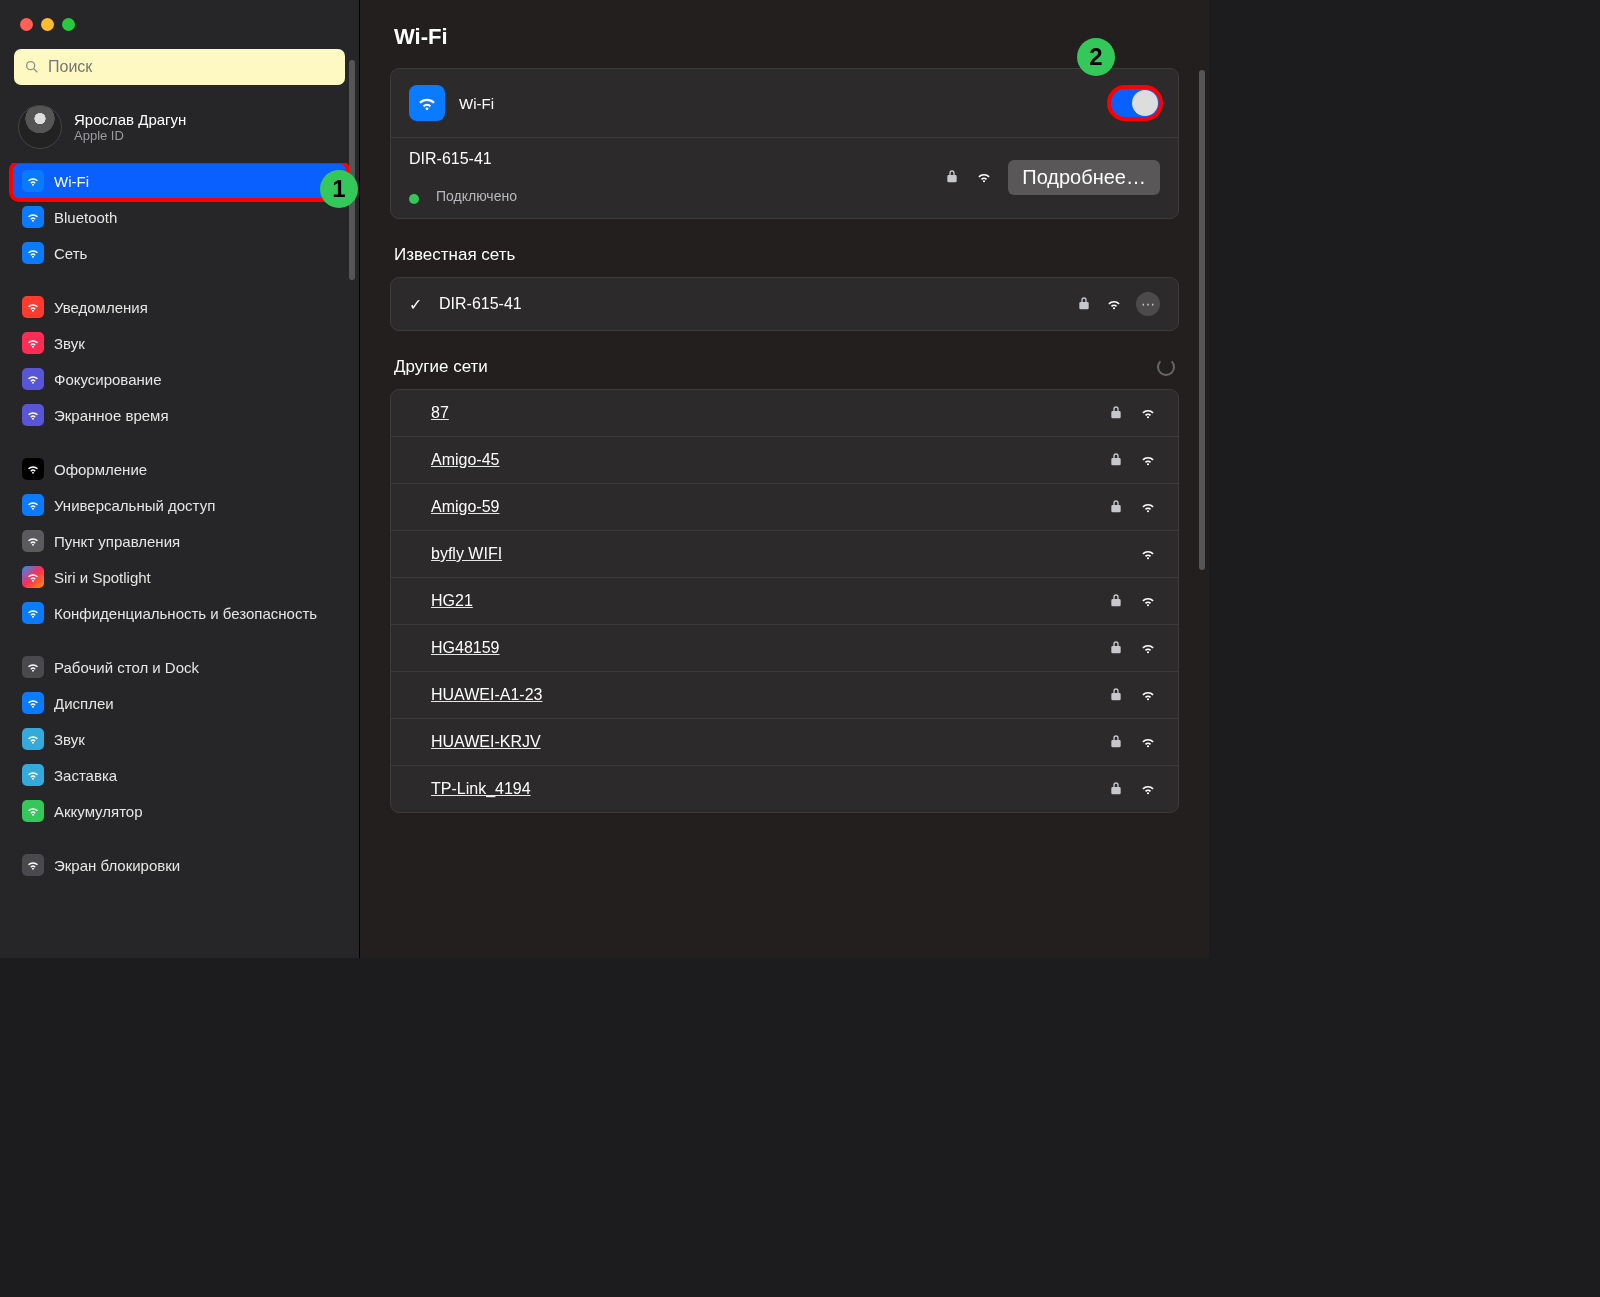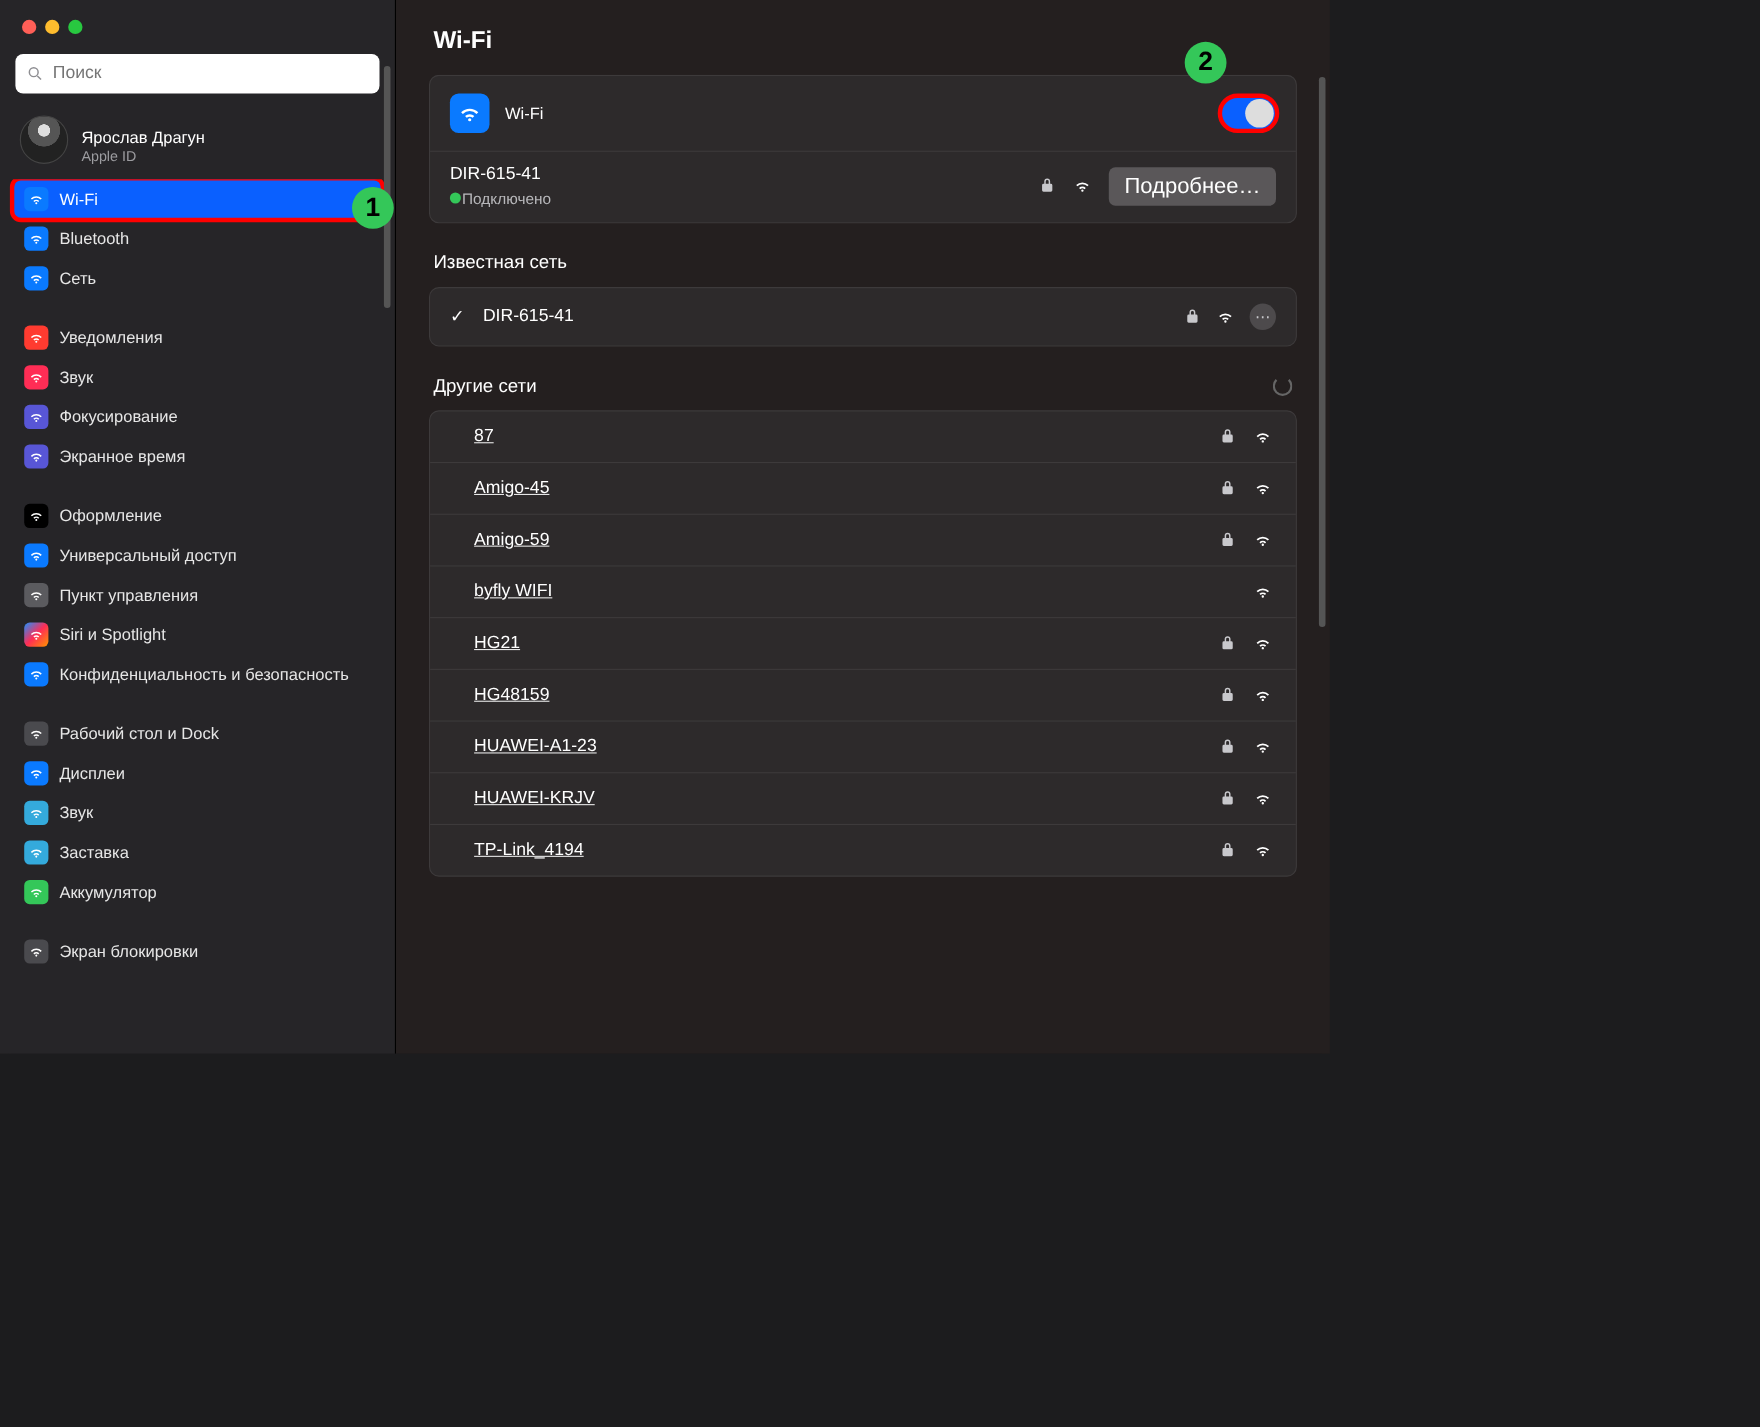--- a/index.html
+++ b/index.html
@@ -6,25 +6,25 @@
 body { background: #1c1c1e; color: #e6e6e6; width: 1209px; height: 958px; overflow: hidden; }
 .window { display: flex; height: 100%; background: #1c1c1e; border-radius: 12px; }
 
 
 .sidebar { width: 360px; background: #262528; display: flex; flex-direction: column; border-right: 1px solid #000; position: relative; }
 .traffic { display: flex; gap: 8px; padding: 18px 0 14px 20px; }
 .tl { width: 13px; height: 13px; border-radius: 50%; }
 .tl.red { background: #ff5f57; }
 .tl.yellow { background: #febc2e; }
 .tl.green { background: #28c840; }
-.search { margin: 4px 14px 14px 14px; background: #ffffff; border-radius: 7px; height: 36px; display: flex; align-items: center; padding: 0 10px; color: #8e8e92; }
+.search { margin: 4px 14px 14px 14px; background: #fef9c3; border-radius: 7px; height: 36px; display: flex; align-items: center; padding: 0 10px; color: #8e8e92; }
 .search svg { width: 16px; height: 16px; margin-right: 8px; }
 .search input { background: transparent; border: none; outline: none; color: #8e8e92; font-size: 16px; flex: 1; }
 
-.user { display: flex; align-items: flex-end; padding: 6px 18px 14px 18px; gap: 12px; }
+.user { display: flex; align-items: center; padding: 6px 18px 14px 18px; gap: 12px; }
 .avatar { width: 44px; height: 44px; border-radius: 50%; background: radial-gradient(circle at 50% 30%, #ddd 0 15%, #555 16% 40%, #222 41% 100%); border: 1px solid #444; }
 .user-name { font-size: 15px; color: #fff; }
 .user-sub { font-size: 13px; color: #9c9ca0; }
 
 .side-scroll { overflow-y: auto; flex: 1; padding: 0 12px 12px 12px; }
 .side-scroll::-webkit-scrollbar { width: 6px; }
 .side-scroll::-webkit-scrollbar-thumb { background: #555; border-radius: 3px; }
 
 .sidebar-item { display: flex; align-items: center; gap: 10px; padding: 7px 10px; border-radius: 7px; color: #e6e6e6; font-size: 15px; cursor: default; }
 .sidebar-item.selected { background: #0a60ff; color: #fff; }
@@ -67,21 +67,21 @@
 .wifi-header { display: flex; align-items: center; padding: 16px 18px; gap: 14px; }
 .wifi-big-icon { width: 36px; height: 36px; background: #0a7aff; border-radius: 8px; display: flex; align-items: center; justify-content: center; }
 .wifi-big-icon svg { width: 22px; height: 22px; }
 .wifi-title { font-size: 15px; color: #fff; flex: 1; }
 .toggle { width: 50px; height: 30px; border-radius: 15px; background: #0a60ff; position: relative; }
 .toggle::after { content: ""; position: absolute; right: 2px; top: 2px; width: 26px; height: 26px; background: #ddd; border-radius: 50%; }
 
 .net-row { border-top: 1px solid #3d3a3b; padding: 12px 18px 14px 18px; display: flex; align-items: center; }
 .net-left { flex: 1; }
 .net-name { font-size: 16px; color: #fff; }
-.net-status { display: flex; align-items: center; gap: 1px; margin-top: 4px; font-size: 14px; color: #b8b8bb; }
+.net-status { display: flex; align-items: flex-end; gap: 17px; margin-top: 20px; font-size: 14px; color: #b8b8bb; }
 .dot-green { width: 10px; height: 10px; border-radius: 50%; background: #34c759; }
 .row-icons { display: flex; align-items: center; gap: 16px; }
 .btn { background: #5a5759; color: #fff; border: none; border-radius: 6px; padding: 6px 14px; font-size: 20px; }
 .ic-small { width: 16px; height: 16px; color: #c8c8cc; }
 
 .section-title { font-size: 17px; font-weight: 400; color: #fff; margin: 26px 4px 12px 4px; display:flex; align-items:center; justify-content:space-between;}
 
 .known-row { padding: 14px 18px; display: flex; align-items: center; gap: 14px; }
 .check { width: 16px; color: #fff; }
 .more-circ { width: 24px; height: 24px; border-radius: 50%; background: #4d4a4c; display: flex; align-items: center; justify-content: center; color: #c8c8cc; font-size: 14px; }

